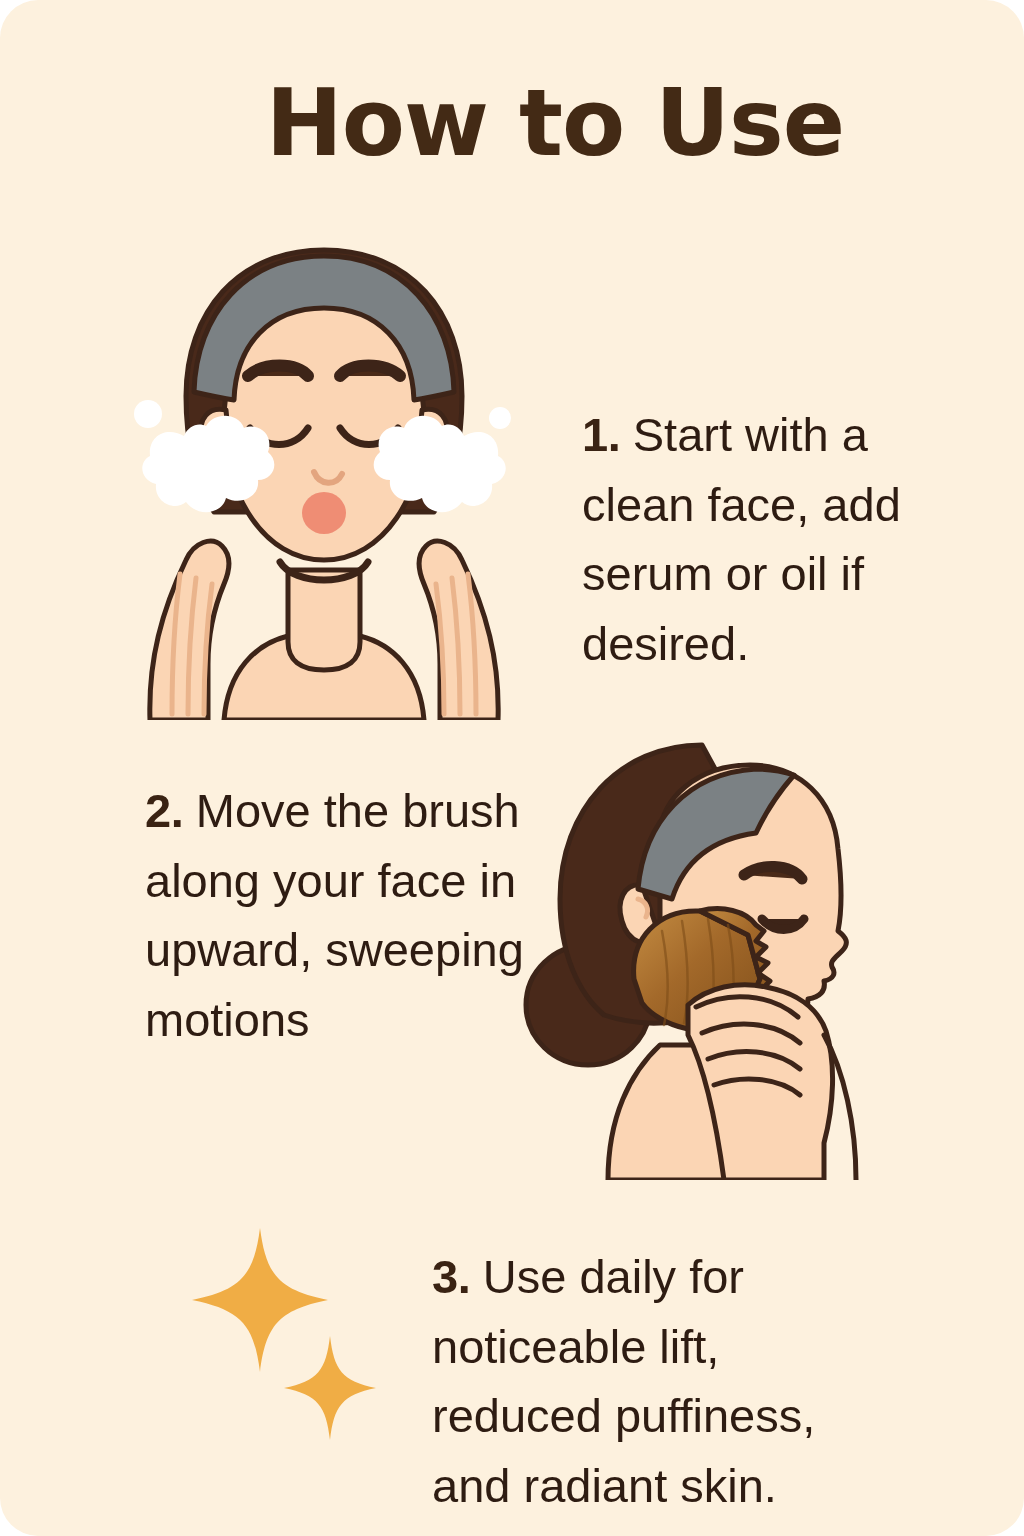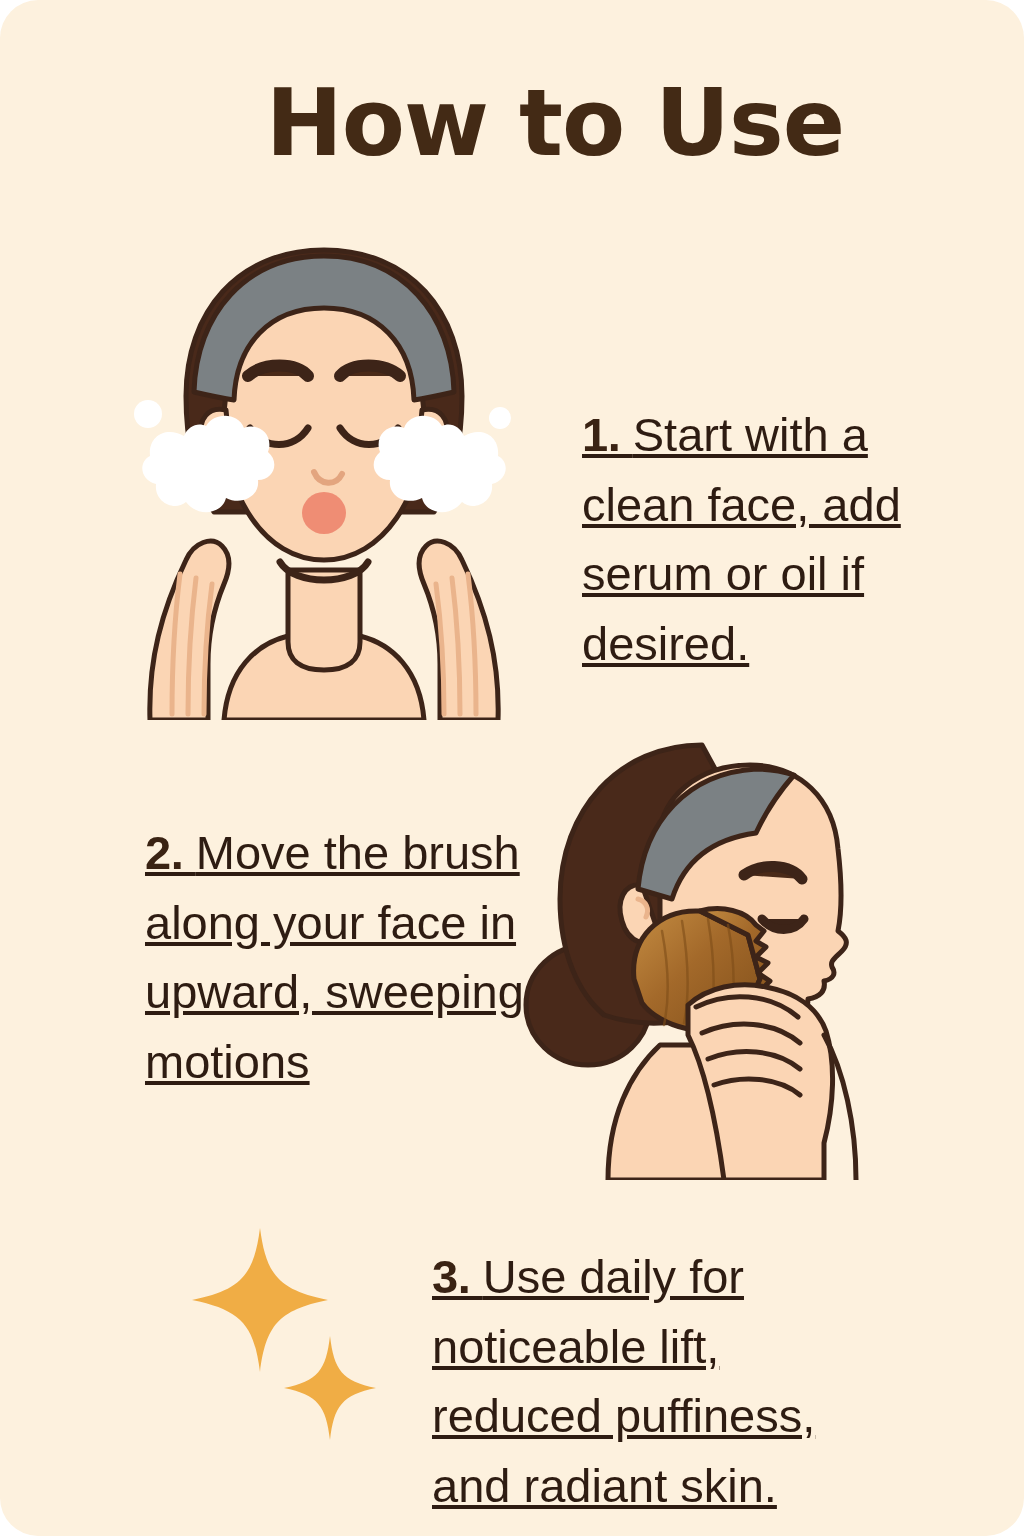--- a/index.html
+++ b/index.html
@@ -34,29 +34,28 @@
   }
 
   
   .step-text {
     position: absolute;
     color: #2e1c12;
     font-family: "Liberation Sans", sans-serif;
     font-size: 47px;
     line-height: 1.48;
     font-weight: 400;
-    text-decoration: underline;
   }
   .step-num {
     font-weight: bold;
     color: #3a2313;
     letter-spacing: -0.5px;
   }
   #step1-text { top: 400px; left: 582px; width: 360px; }
-  #step2-text { top: 818px; left: 145px; width: 430px; }
+  #step2-text { top: 776px; left: 145px; width: 430px; }
   #step3-text { top: 1242px; left: 432px; width: 440px; }
 
   
   .illus { position: absolute; }
   #illus1 { top: 240px;  left: 128px; width: 392px; height: 480px; }
   #illus2 { top: 735px;  left: 512px; width: 400px; height: 445px; }
   #sparkles { top: 1228px; left: 190px; width: 200px; height: 215px; }
 
   svg { display: block; overflow: visible; }
 </style>

